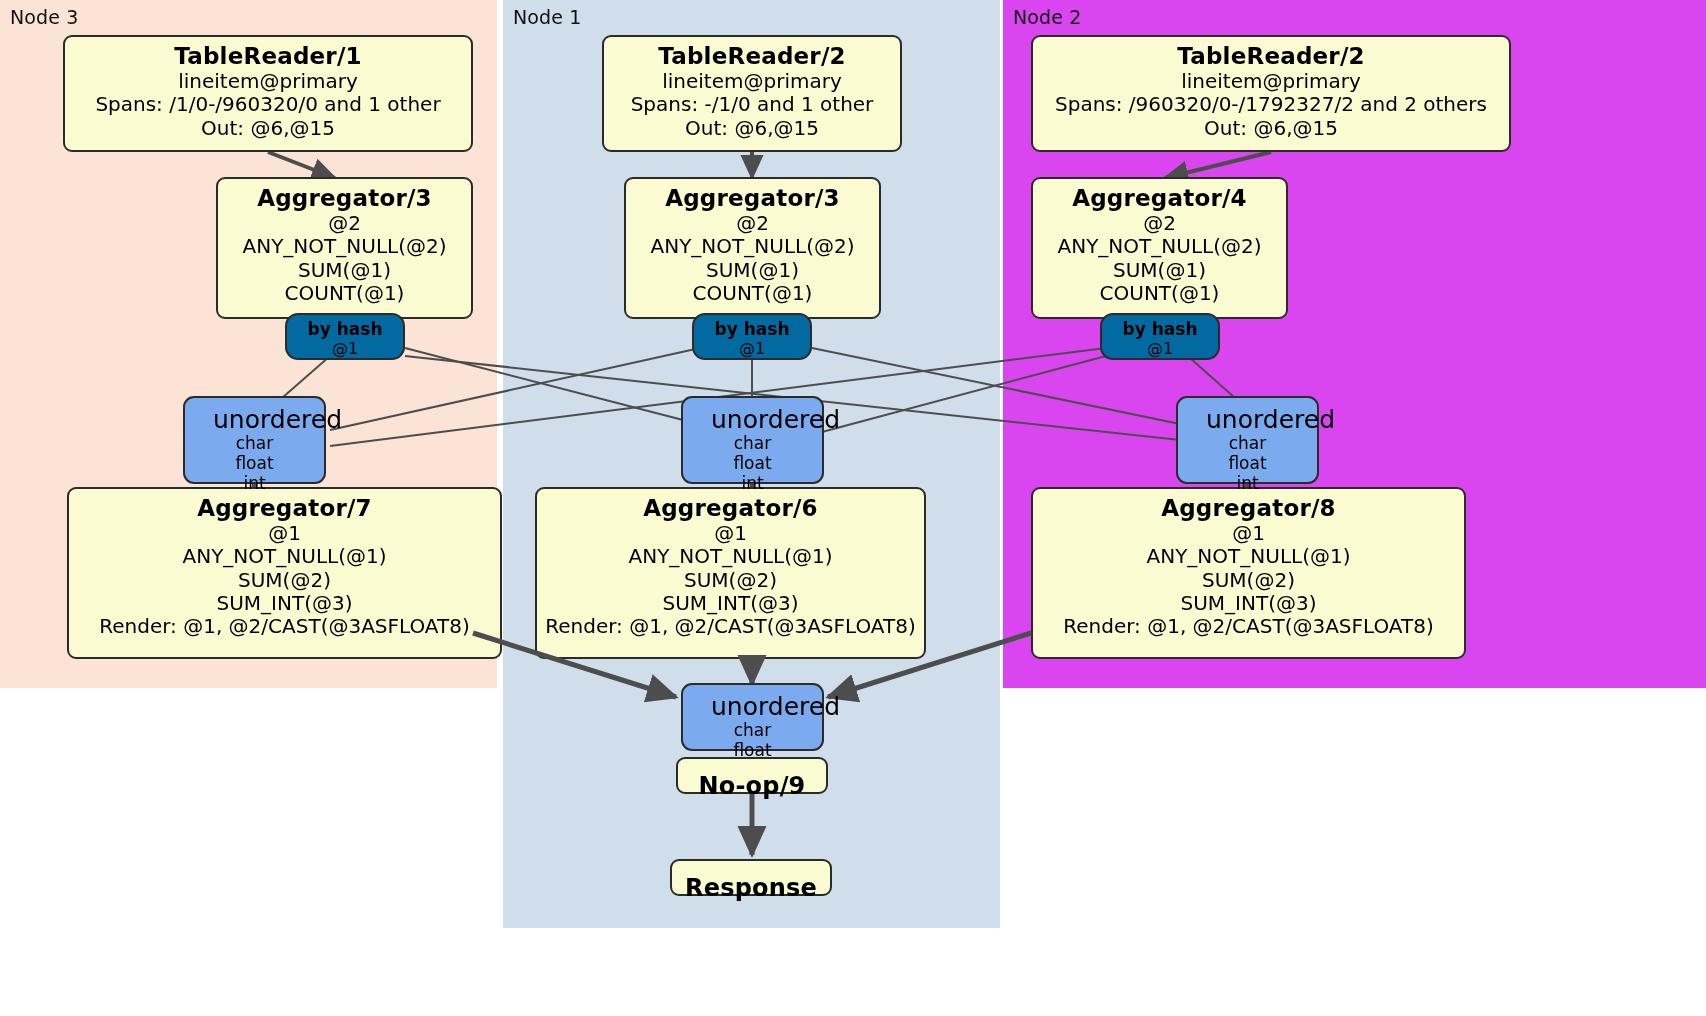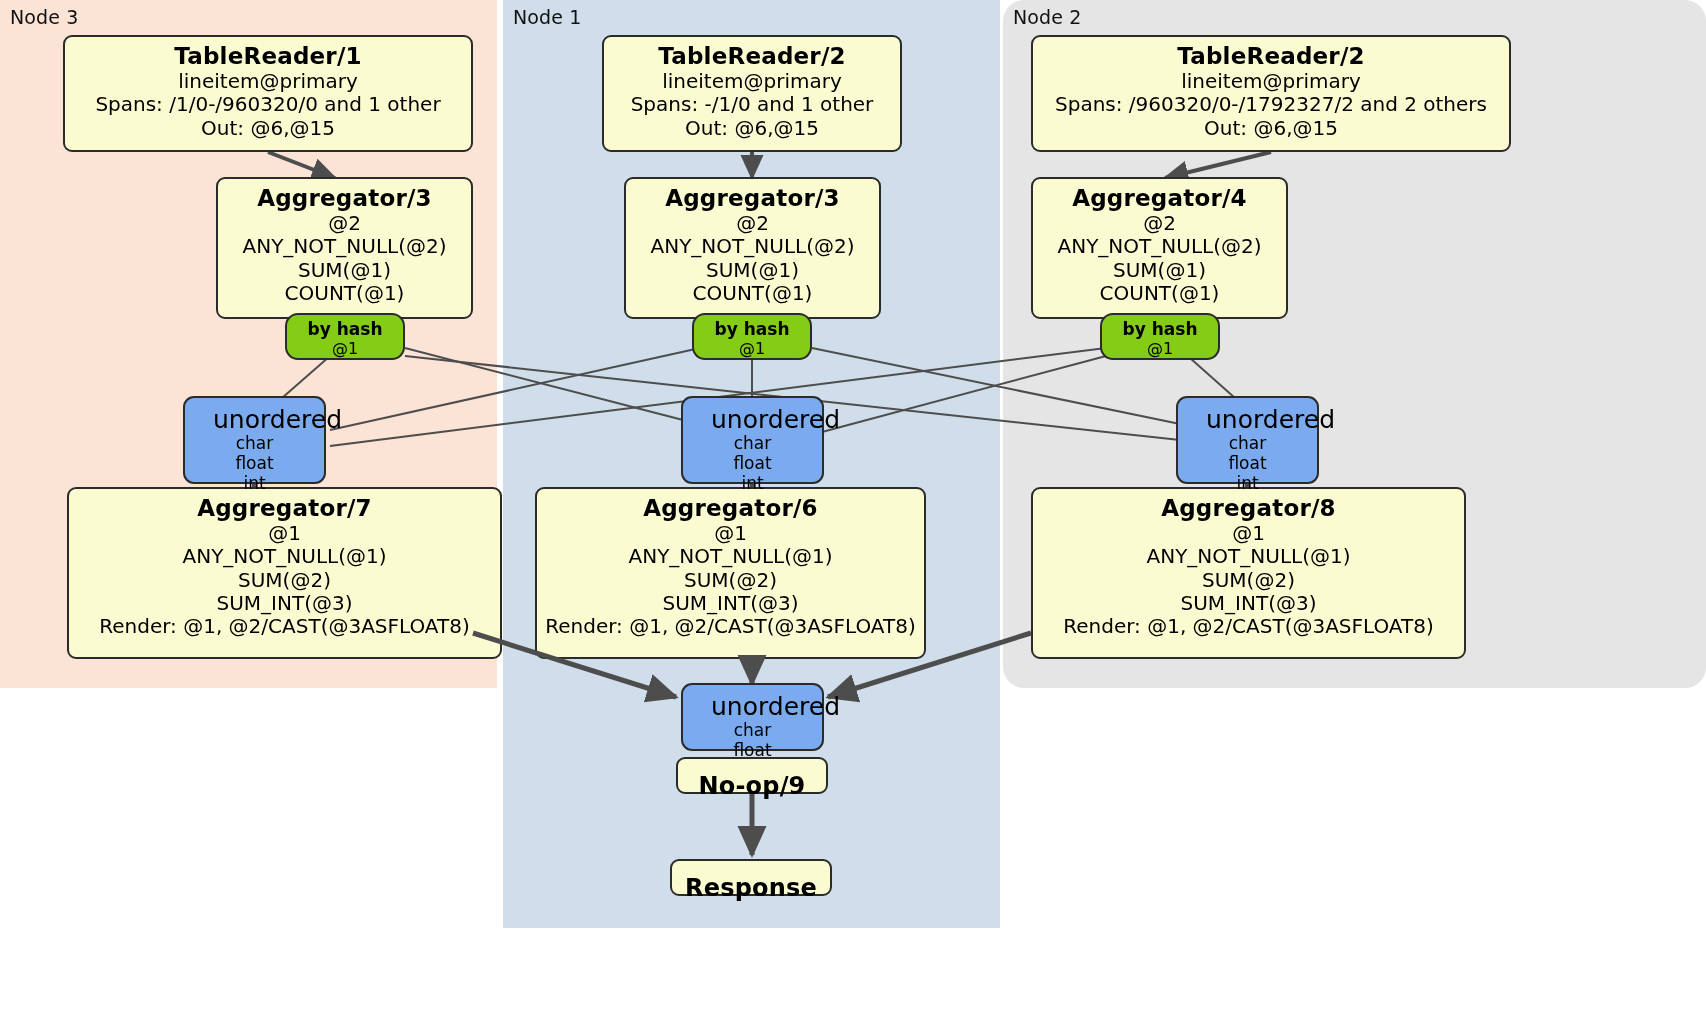--- a/index.html
+++ b/index.html
@@ -11,41 +11,41 @@
 
   svg.edges{position:absolute;left:0;top:0;width:1706px;height:1016px;overflow:visible;}
   svg.edges.under{z-index:2;}
   svg.edges.over{z-index:6;}
 
   .node{position:absolute;box-sizing:border-box;border:2px solid #2b2b2b;border-radius:9px;
         text-align:center;color:#000;line-height:1.17;}
   .proc{background:#fbfbd2;z-index:4;padding-top:6px;}
   .proc .title{font-weight:bold;font-size:23px;letter-spacing:.2px;}
   .proc .line{font-size:20px;}
-  .router{background:#84cc16;border-radius:13px;z-index:5;padding-top:5px;}
+  .router{background:#0369a1;border-radius:13px;z-index:5;padding-top:5px;}
   .router .title{font-weight:bold;font-size:17px;}
   .router .line{font-size:16px;}
   .sync{background:#7babee;border-radius:11px;z-index:5;padding-top:7px;}
   .sync .title{font-weight:normal;font-size:25px;margin-left:28px;}
   .sync .line{font-size:17px;}
   .small-proc{z-index:7;padding-top:13px;}
   .small-proc .title{font-weight:bold;font-size:24px;}
 </style>
 </head>
 <body>
 
 <div id="stage">
 
   <div class="panel" style="left:0px;top:0px;width:497px;height:688px;background:#fbe3d6;">
     <span class="panel-label">Node 3</span>
   </div>
   <div class="panel" style="left:503px;top:0px;width:497px;height:928px;background:#cfdeea;">
     <span class="panel-label">Node 1</span>
   </div>
-  <div class="panel" style="left:1003px;top:0px;width:703px;height:688px;background:#e5e5e5;border-radius:21px;">
+  <div class="panel" style="left:1003px;top:0px;width:703px;height:688px;background:#d946ef;">
     <span class="panel-label">Node 2</span>
   </div>
 
   <svg class="edges under">
     <defs>
       <marker id="arrowThick" viewBox="0 0 12 12" refX="10" refY="6" markerWidth="7" markerHeight="7" orient="auto-start-reverse">
         <path d="M0,1 L11,6 L0,11 z" fill="#4d4d4d"></path>
       </marker>
       <marker id="arrowThin" viewBox="0 0 12 12" refX="10" refY="6" markerWidth="6" markerHeight="6" orient="auto-start-reverse">
         <path d="M0,1 L11,6 L0,11 z" fill="#4d4d4d"></path>

